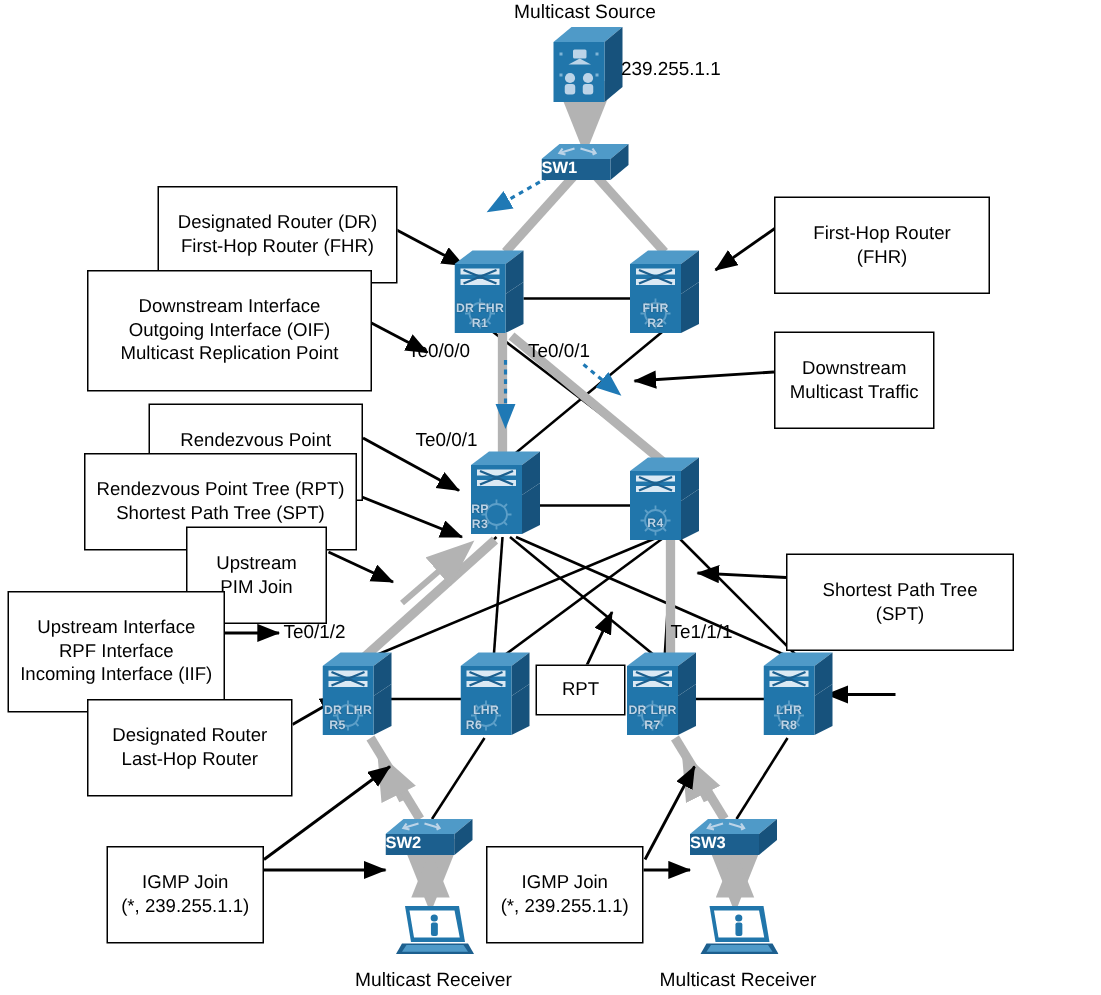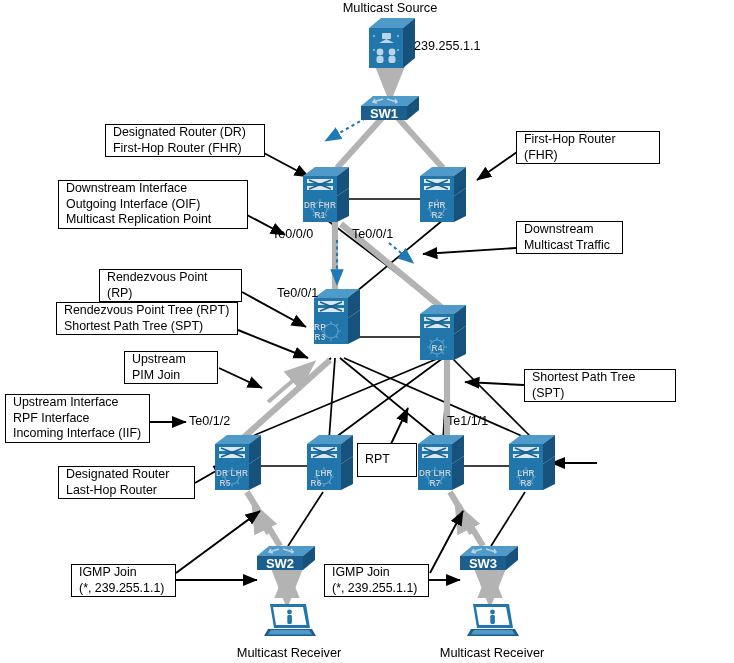--- a/index.html
+++ b/index.html
@@ -7,22 +7,22 @@
   #stage{position:relative;width:734px;height:663px;overflow:hidden;background:#fff;}
   #wires{position:absolute;left:0;top:0;width:734px;height:663px;}
   .node{position:absolute;}
   .callout{
     position:absolute;
     border:1.6px solid #000;
     background:#fff;
     color:#000;
     font-size:12.4px;
     line-height:15.5px;
-    text-align:left;
-    padding:0 7px;
+    text-align:center;
+    padding:16px 7px;
     box-sizing:border-box;
     white-space:pre-line;
   }
   .plain-label{
     position:absolute;
     font-size:12.6px;
     color:#000;
     white-space:nowrap;
   }
   .cap{
@@ -39,23 +39,23 @@
     font-weight:bold;
     text-align:center;
     line-height:9.5px;
     letter-spacing:.2px;
     pointer-events:none;
     text-shadow:0 0 1px rgba(0,0,0,.45);
   }
   .sw-text{
     position:absolute;
     color:#ffffff;
-    font-size:13px;
+    font-size:11px;
     font-weight:bold;
-    text-align:center;
+    text-align:left;
     pointer-events:none;
   }
 </style>
 </head>
 <body>
 
 <div id="stage">
 
   <svg id="wires" viewBox="0 0 734 663">
     <defs>
@@ -243,21 +243,21 @@
       <rect x="0" y="30" width="34" height="26" fill="#2176ab"></rect>
       <g stroke="#5d9fc8" stroke-width="1.2" fill="none">
         <circle cx="17" cy="43" r="7"></circle>
         <path d="M17,33 L17,36 M17,50 L17,53 M7,43 L10,43 M24,43 L27,43 M10,36 L12,38 M22,48 L24,50 M24,36 L22,38 M12,48 L10,50"></path>
       </g>
     </svg>
     <div class="dev-text" style="left:0;top:35px;width:34px;">FHR</div>
     <div class="dev-text" style="left:0;top:45px;width:34px;">R2</div>
   </div>
 
-  <div class="node" style="left:303px;top:288px;padding-left:11px;">
+  <div class="node" style="left:303px;top:300px;padding-left:11px;">
     <svg width="50" height="58" viewBox="0 0 50 58">
       <polygon points="0,10 34,10 46,1 12,1" fill="#4f9ac8"></polygon>
       <polygon points="34,10 46,1 46,22 34,30" fill="#17527c"></polygon>
       <rect x="0" y="10" width="34" height="20" fill="#2176ab"></rect>
       <g fill="#dbe9f4">
           <rect x="4" y="13" width="26" height="4"></rect>
           <rect x="4" y="20" width="26" height="4"></rect>
         </g>
       <path d="M6,14 L28,23 M28,14 L6,23" stroke="#1c5f8e" stroke-width="1.6" fill="none"></path>
       <polygon points="34,30 46,22 46,50 34,56" fill="#17527c"></polygon>

